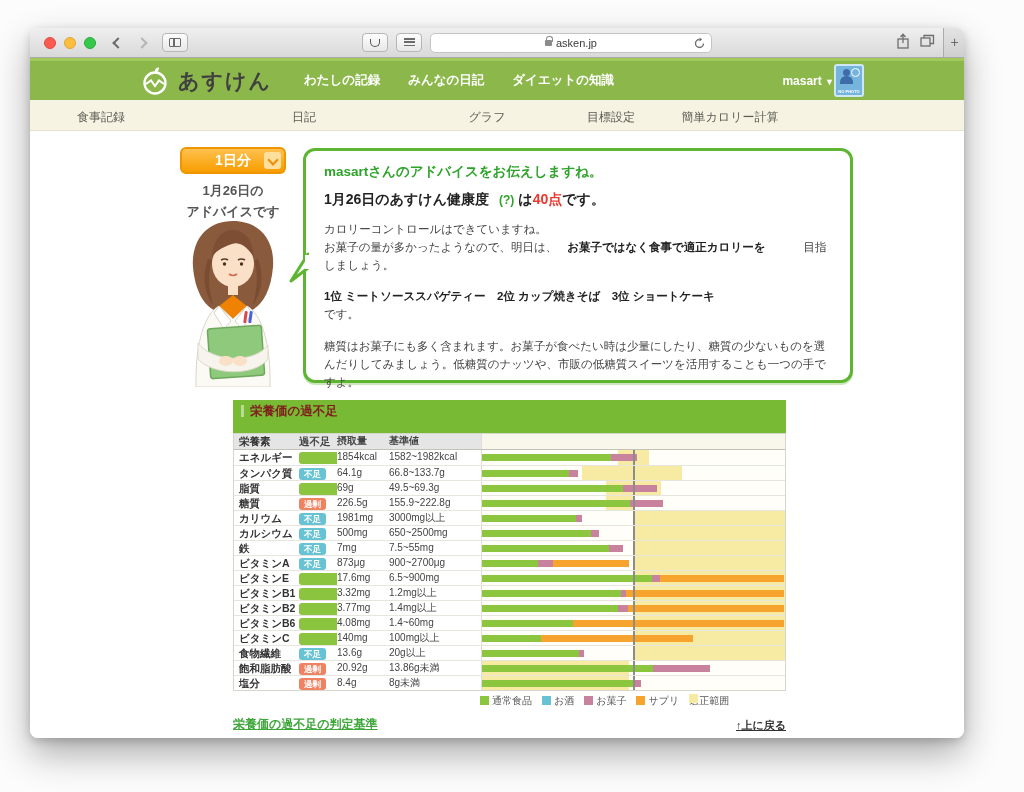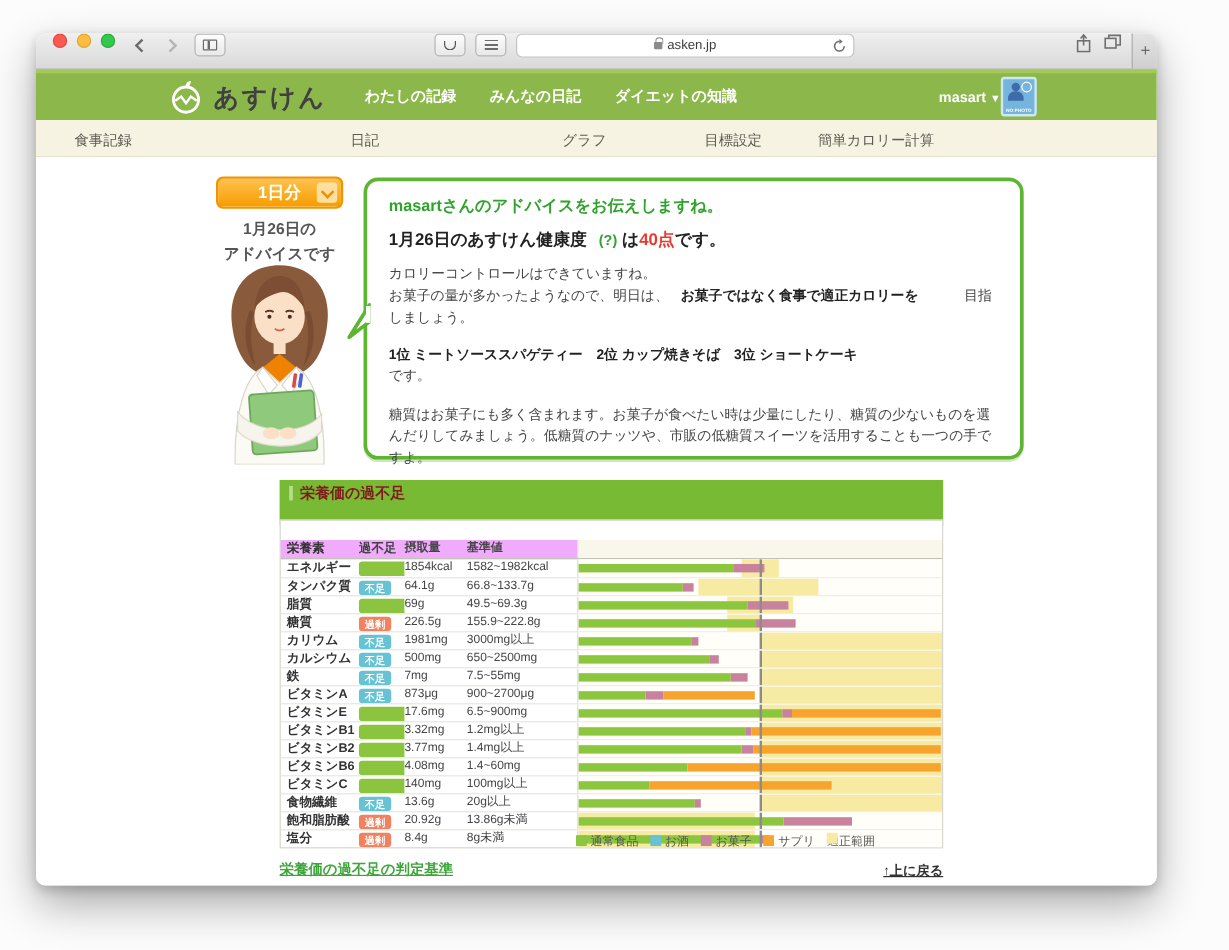--- a/index.html
+++ b/index.html
@@ -4,21 +4,21 @@
 <style>
   * { margin:0; padding:0; box-sizing:border-box; }
   body { font-family:"Liberation Sans","DejaVu Sans",sans-serif; background:#fff; }
   .stage { position:relative; width:1024px; height:792px; background:#fcfcfc; overflow:hidden; }
 
   
   .window { position:absolute; left:30px; top:28px; width:934px; height:710px;
             border-radius:8px; overflow:hidden; background:#fff;
             box-shadow:0 16px 36px rgba(0,0,0,.32), 0 3px 10px rgba(0,0,0,.18); }
   .chrome { position:relative; height:30px; background:linear-gradient(#efefef,#d9d9d9);
-            border-bottom:1px solid #a9a9a9; display:flex; align-items:flex-start; padding:0 8px; }
+            border-bottom:1px solid #a9a9a9; display:flex; align-items:center; padding:0 8px; }
   .lights { display:flex; gap:8px; margin:0 10px 0 6px; }
   .light { width:12px; height:12px; border-radius:50%; }
   .light.red{ background:#fb5a51; border:1px solid #dd4a42;}
   .light.yellow{ background:#fdbd3f; border:1px solid #e0a732;}
   .light.green{ background:#35c94b; border:1px solid #2aa93d;}
   .nav-btn { width:24px; height:20px; display:flex; align-items:center; justify-content:center; color:#5a5a5a; }
   .chev { width:8px; height:8px; border-left:2px solid #6b6b6b; border-bottom:2px solid #6b6b6b; transform:rotate(45deg); }
   .chev.fwd { transform:rotate(-135deg); border-color:#b5b5b5; }
   .chrome-sq { width:26px; height:19px; background:linear-gradient(#fdfdfd,#e8e8e8); border:1px solid #b6b6b6;
                border-radius:4px; display:flex; align-items:center; justify-content:center; margin-left:8px; }
@@ -89,22 +89,22 @@
   .bubble b.em { color:#222; }
   .sp-l { margin-left:10px; } .sp-r { margin-right:10px; } .sp-xl { margin-left:28px; }
 
   .section-bar { position:absolute; left:203px; top:269px; width:553px; height:38px; background:#79ba35;
                  color:#7f1d1d; font-size:12.5px; font-weight:bold; line-height:22px; padding-left:8px; }
   .section-bar .tick { display:inline-block; width:3px; height:12px; background:#b9dc92; margin-right:6px;
                        vertical-align:-2px; }
 
   
   .ntable { position:absolute; left:203px; top:302px; width:553px; border:1px solid #d6d6cc; background:#fff; }
-  .thead { display:flex; height:16px; background:#f0abfc; border-bottom:1px solid #c2c2b8;
-           font-size:10.5px; font-weight:bold; color:#444;margin-top:16px; }
+  .thead { display:flex; height:16px; background:#e5e5e5; border-bottom:1px solid #c2c2b8;
+           font-size:10.5px; font-weight:bold; color:#444; }
   .trow { display:flex; height:15px; border-top:1px solid #e6e6df; }
   .trow:first-child { border-top:none; }
   .c { line-height:14px; overflow:hidden; white-space:nowrap; }
   .c.name { width:65px; padding-left:5px; font-size:10.5px; font-weight:bold; color:#333; }
   .c.badge-c { width:38px; }
   .c.intake { width:52px; font-size:10px; color:#444; }
   .c.standard { width:92px; font-size:10px; color:#444; }
   .c.chart { flex:1; position:relative; border-left:1px solid #ddd; background:#fffef9; }
   .thead .c.chart { background:#f9f7ec; }
   .badge { display:inline-block; min-width:27px; margin-top:1px; padding:0 3px; border-radius:3px;
@@ -199,21 +199,21 @@
         <span class="user-name"><span>masart</span> <span class="dd">▼</span></span>
         <span class="avatar">
           <span class="ph"></span>
           <span class="clock"></span>
           <span class="cap">NO PHOTO</span>
         </span>
       </div>
     </div>
 
     <div class="subnav">
-      <a href="#" style="left:56px">食事記録</a>
+      <a href="#" style="left:71px">食事記録</a>
       <a href="#" style="left:274px">日記</a>
       <a href="#" style="left:457px">グラフ</a>
       <a href="#" style="left:581px">目標設定</a>
       <a href="#" style="left:700px">簡単カロリー計算</a>
     </div>
 
     <div class="content">
 
       <div class="period-btn">
         <span>1日分</span>

